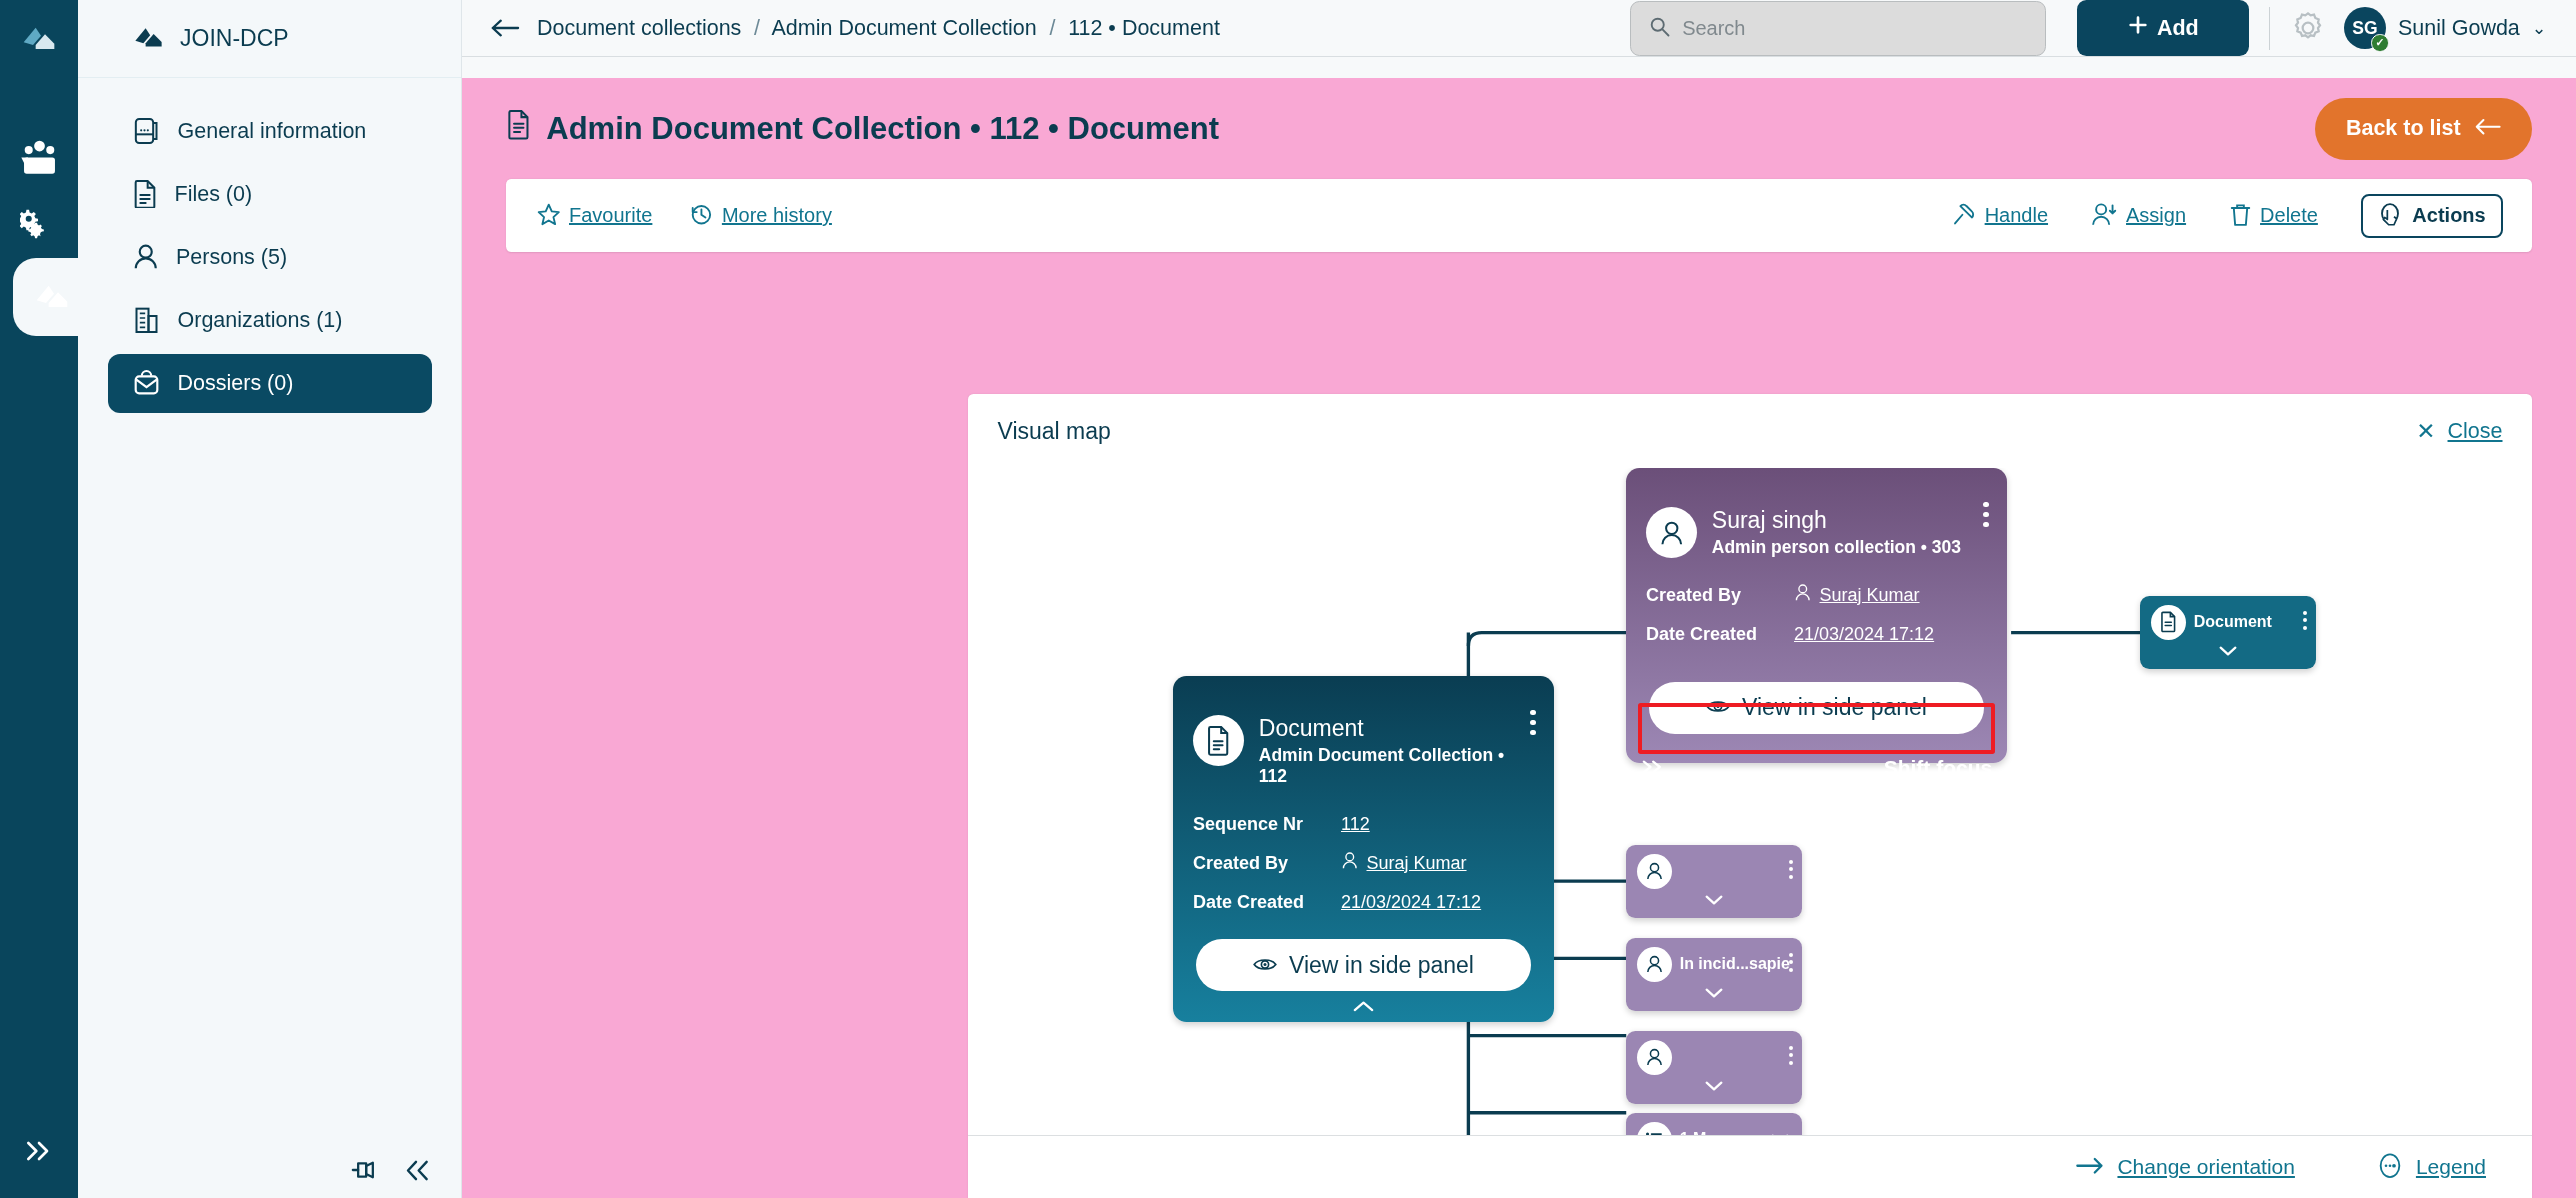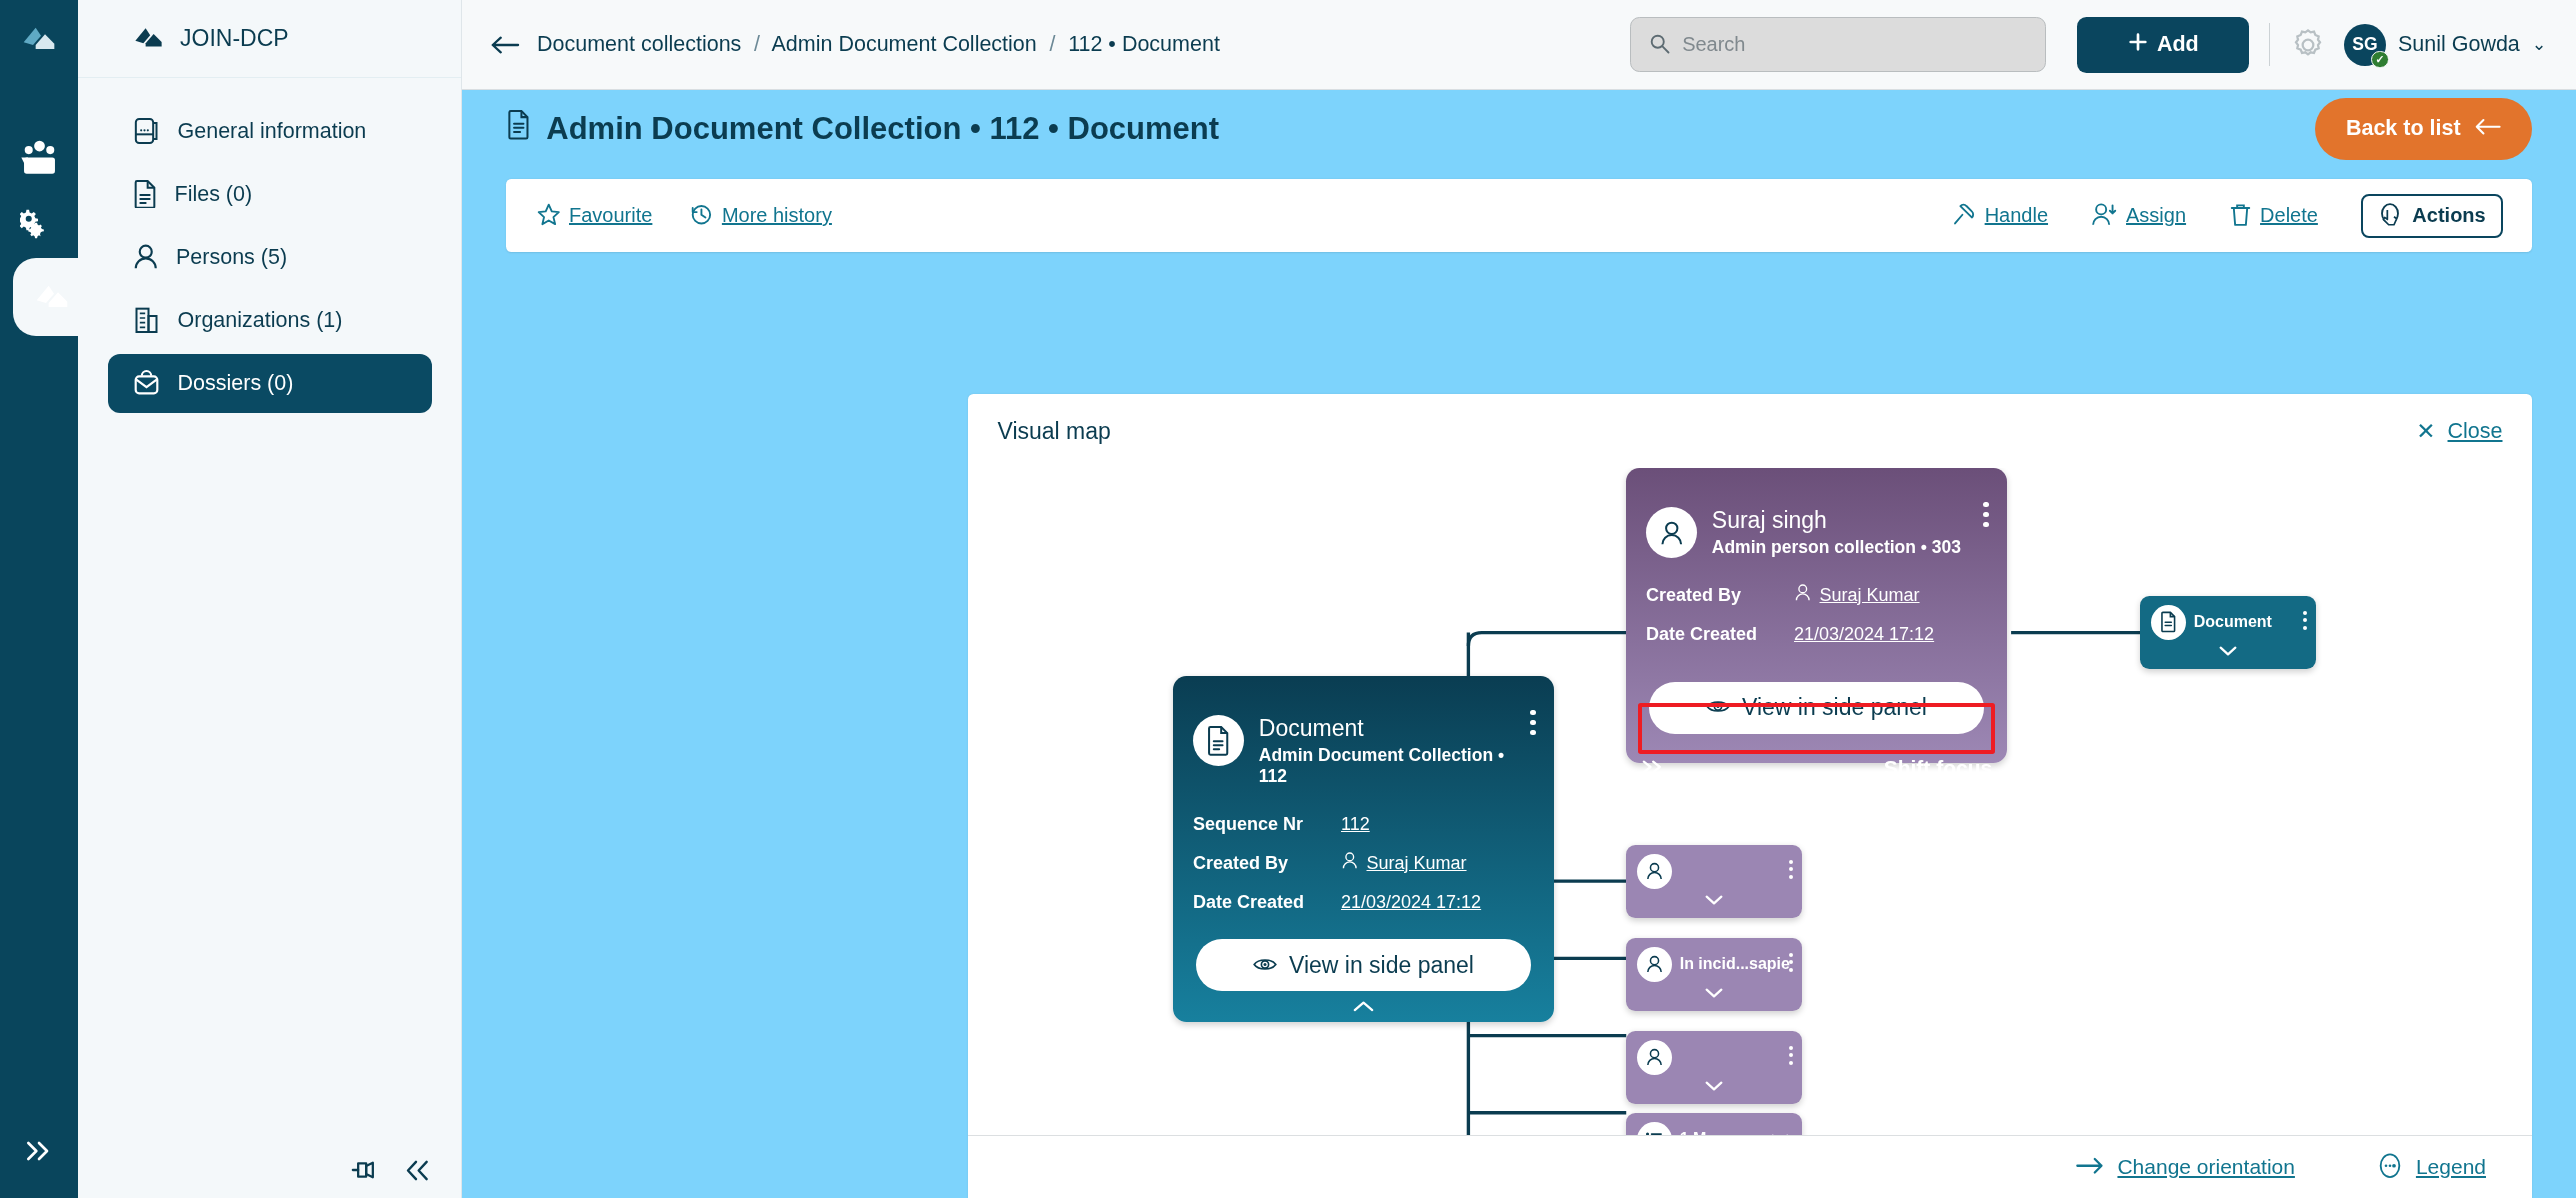--- a/index.html
+++ b/index.html
@@ -61,21 +61,21 @@
   .sb-item.active .sb-item-label { color: #fff; }
   .sb-item.active svg path, .sb-item.active svg rect, .sb-item.active svg circle { stroke: #fff; }
   .sb-foot {
     position: absolute; bottom: 16px; right: 29.5px;
     display: flex; align-items: center; gap: 23px;
   }
   .sb-foot-btn { cursor: pointer; display: flex; align-items: center; }
 
   
   .topbar {
-    position: absolute; left: 462px; top: 0; right: 0; height: 90px;
+    position: absolute; left: 462px; top: 0; right: 0; height: 57px;
     background: #f7f9fa; border-bottom: 1.3px solid #d9dee1;
     display: flex; align-items: center; z-index: 20;
   }
   .crumb-back { margin-left: 28px; margin-right: 17.5px; display: flex; align-items: center; cursor: pointer; }
   .crumbs { font-size: 21.5px; color: #0b3c50; white-space: nowrap; }
   .crumbs .sep { color: #6c8996; margin: 0 6.7px; }
   .crumbs span.c { cursor: pointer; }
   .topbar-right { margin-left: auto; display: flex; align-items: center; gap: 0; padding-right: 29.5px; }
   .search-box {
     width: 416px; height: 55px; background: #dcdcdc; border: 0.7px solid #b9bdbf;
@@ -104,21 +104,21 @@
     position: absolute; right: -2.7px; bottom: -2.7px; width: 17.5px; height: 17.5px;
     border-radius: 50%; background: #2f7d32; border: 1.3px solid #f7f9fa;
     display: flex; align-items: center; justify-content: center; color: #fff; font-size: 10.7px;
   }
   .user-name { font-size: 21.5px; color: #0b3c50; }
   .caret { font-size: 17.5px; color: #0b3c50; }
 
   
   .page {
     position: absolute; left: 462px; top: 78px; right: 0; bottom: 0;
-    background: #7dd3fc; overflow: hidden;
+    background: #f9a8d4; overflow: hidden;
   }
   .page-head {
     display: flex; align-items: center; padding: 0 44px; height: 101px;
   }
   .page-title { display: flex; align-items: center; gap: 14.8px; font-size: 31px; font-weight: bold; color: #0b3c50; }
   .back-to-list {
     margin-left: auto; background: #e2742c; color: #fff; border: none;
     height: 62px; padding: 0 31px; border-radius: 31px; font-size: 21.5px; font-weight: bold;
     display: flex; align-items: center; gap: 13.4px; cursor: pointer;
     font-family: "Liberation Sans", sans-serif;

